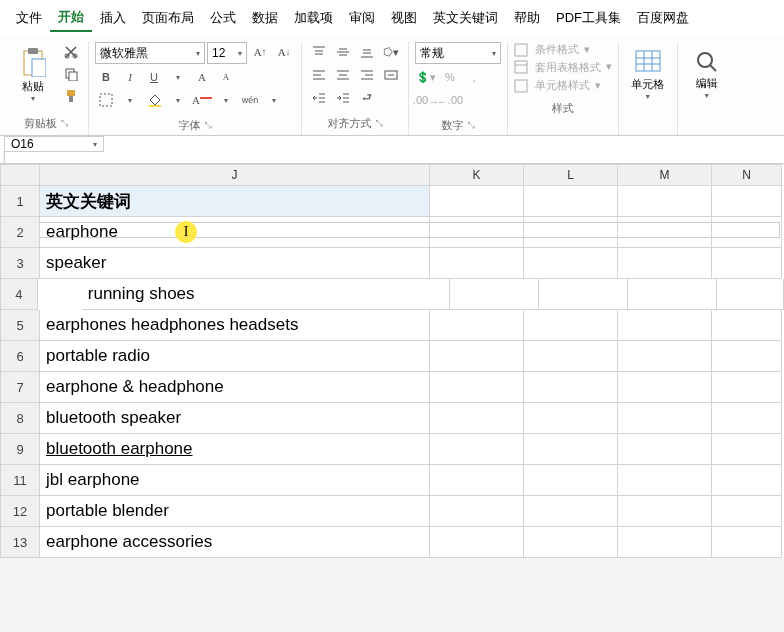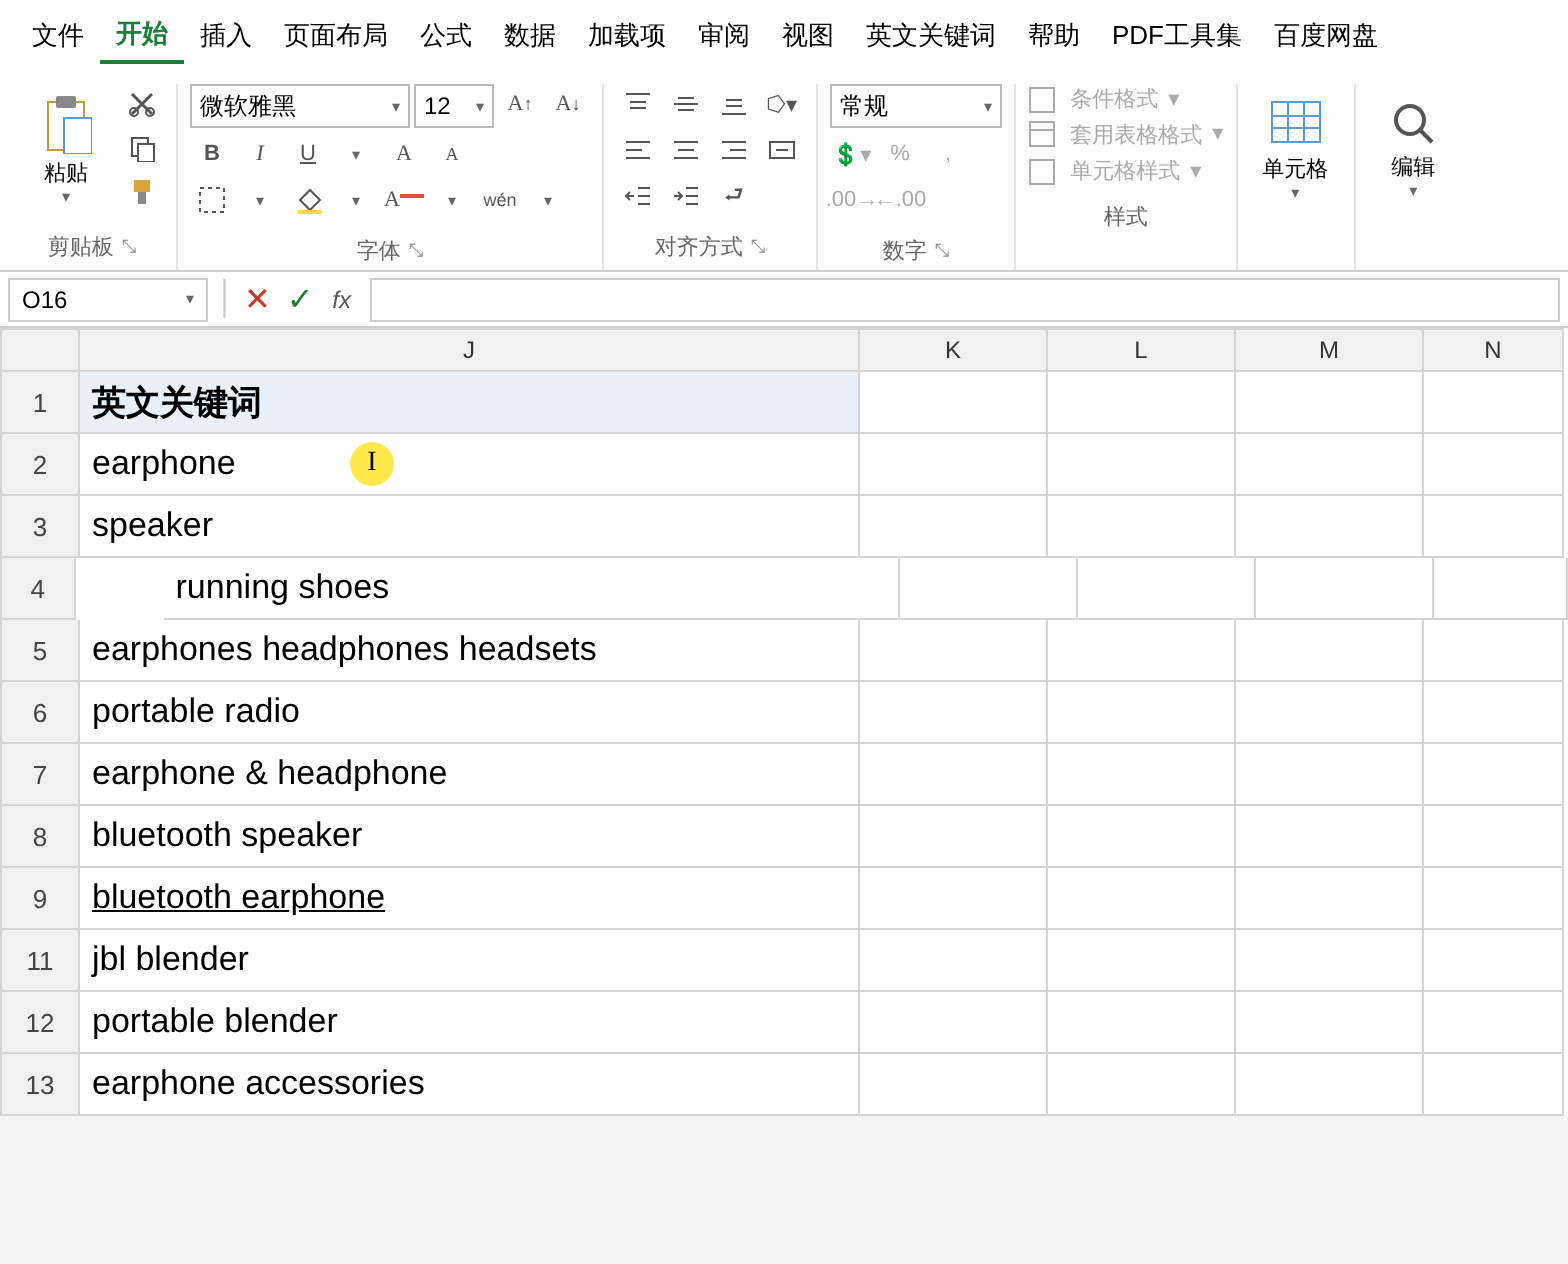--- a/index.html
+++ b/index.html
@@ -19,21 +19,21 @@
   .big-btn { display: flex; flex-direction: column; align-items: center; justify-content: center; width: 46px; height: 66px; font-size: 11px; cursor: pointer; }
   .big-btn svg { margin-bottom: 2px; }
   .mini-col { display: flex; flex-direction: column; gap: 2px; }
   .mini-row { display: flex; gap: 2px; }
   .mini-btn { width: 22px; height: 20px; display: flex; align-items: center; justify-content: center; font-size: 11px; color: #555; cursor: pointer; border: 1px solid transparent; }
 
   .font-select { width: 110px; height: 22px; font-size: 12px; border: 1px solid #bbb; background: #fff; padding: 0 4px; display: flex; align-items: center; justify-content: space-between; cursor: pointer; }
   .size-select { width: 40px; height: 22px; font-size: 12px; border: 1px solid #bbb; background: #fff; padding: 0 4px; display: flex; align-items: center; justify-content: space-between; cursor: pointer; }
   .caret { font-size: 8px; color: #666; }
 
-  .namebox-row { display: flex; align-items: center; background: #fff; border-bottom: 1px solid #ccc; height: 28px; }
+  .namebox-row { display: flex; background: #fff; border-bottom: 1px solid #ccc; height: 28px; flex-direction: column; }
   .name-box { width: 100px; border: 1px solid #ccc; height: 22px; margin: 0 4px; display: flex; align-items: center; justify-content: space-between; padding: 0 6px; font-size: 12px; background: #fff; cursor: text; }
   .fx-btn { width: 20px; text-align: center; color: #555; font-style: italic; cursor: pointer; font-size: 12px; }
   .cancel-btn { color: #c0392b; cursor: pointer; padding: 0 4px; }
   .confirm-btn { color: #1a7f37; cursor: pointer; padding: 0 4px; }
   .formula-bar { flex: 1; height: 22px; border: 1px solid #ccc; margin: 0 4px; background: #fff; font-size: 12px; padding: 0 6px; }
 
   .grid-wrap { background: #fff; }
   .col-headers { display: flex; height: 22px; }
   .corner { width: 40px; border: 1px solid #d4d4d4; background: #f0f0f0; }
   .col-h { border: 1px solid #d4d4d4; border-left: none; background: #f0f0f0; display: flex; align-items: center; justify-content: center; font-size: 12px; color: #333; cursor: pointer; }
@@ -402,21 +402,21 @@
       <div class="row">
         <div class="row-h">9</div>
         <div class="cell col-J" style="position: relative; text-decoration: underline;">bluetooth earphone</div>
         <div class="cell col-K" style="position: relative;"></div>
         <div class="cell col-L" style="position: relative;"></div>
         <div class="cell col-M" style="position: relative;"></div>
         <div class="cell col-N" style="position: relative;"></div>
       </div>
       <div class="row">
         <div class="row-h">11</div>
-        <div class="cell col-J" style="position: relative;">jbl blender</div>
+        <div class="cell col-J" style="position: relative;">jbl earphone</div>
         <div class="cell col-K" style="position: relative;"></div>
         <div class="cell col-L" style="position: relative;"></div>
         <div class="cell col-M" style="position: relative;"></div>
         <div class="cell col-N" style="position: relative;"></div>
       </div>
       <div class="row">
         <div class="row-h">12</div>
         <div class="cell col-J" style="position: relative;">portable blender</div>
         <div class="cell col-K" style="position: relative;"></div>
         <div class="cell col-L" style="position: relative;"></div>

